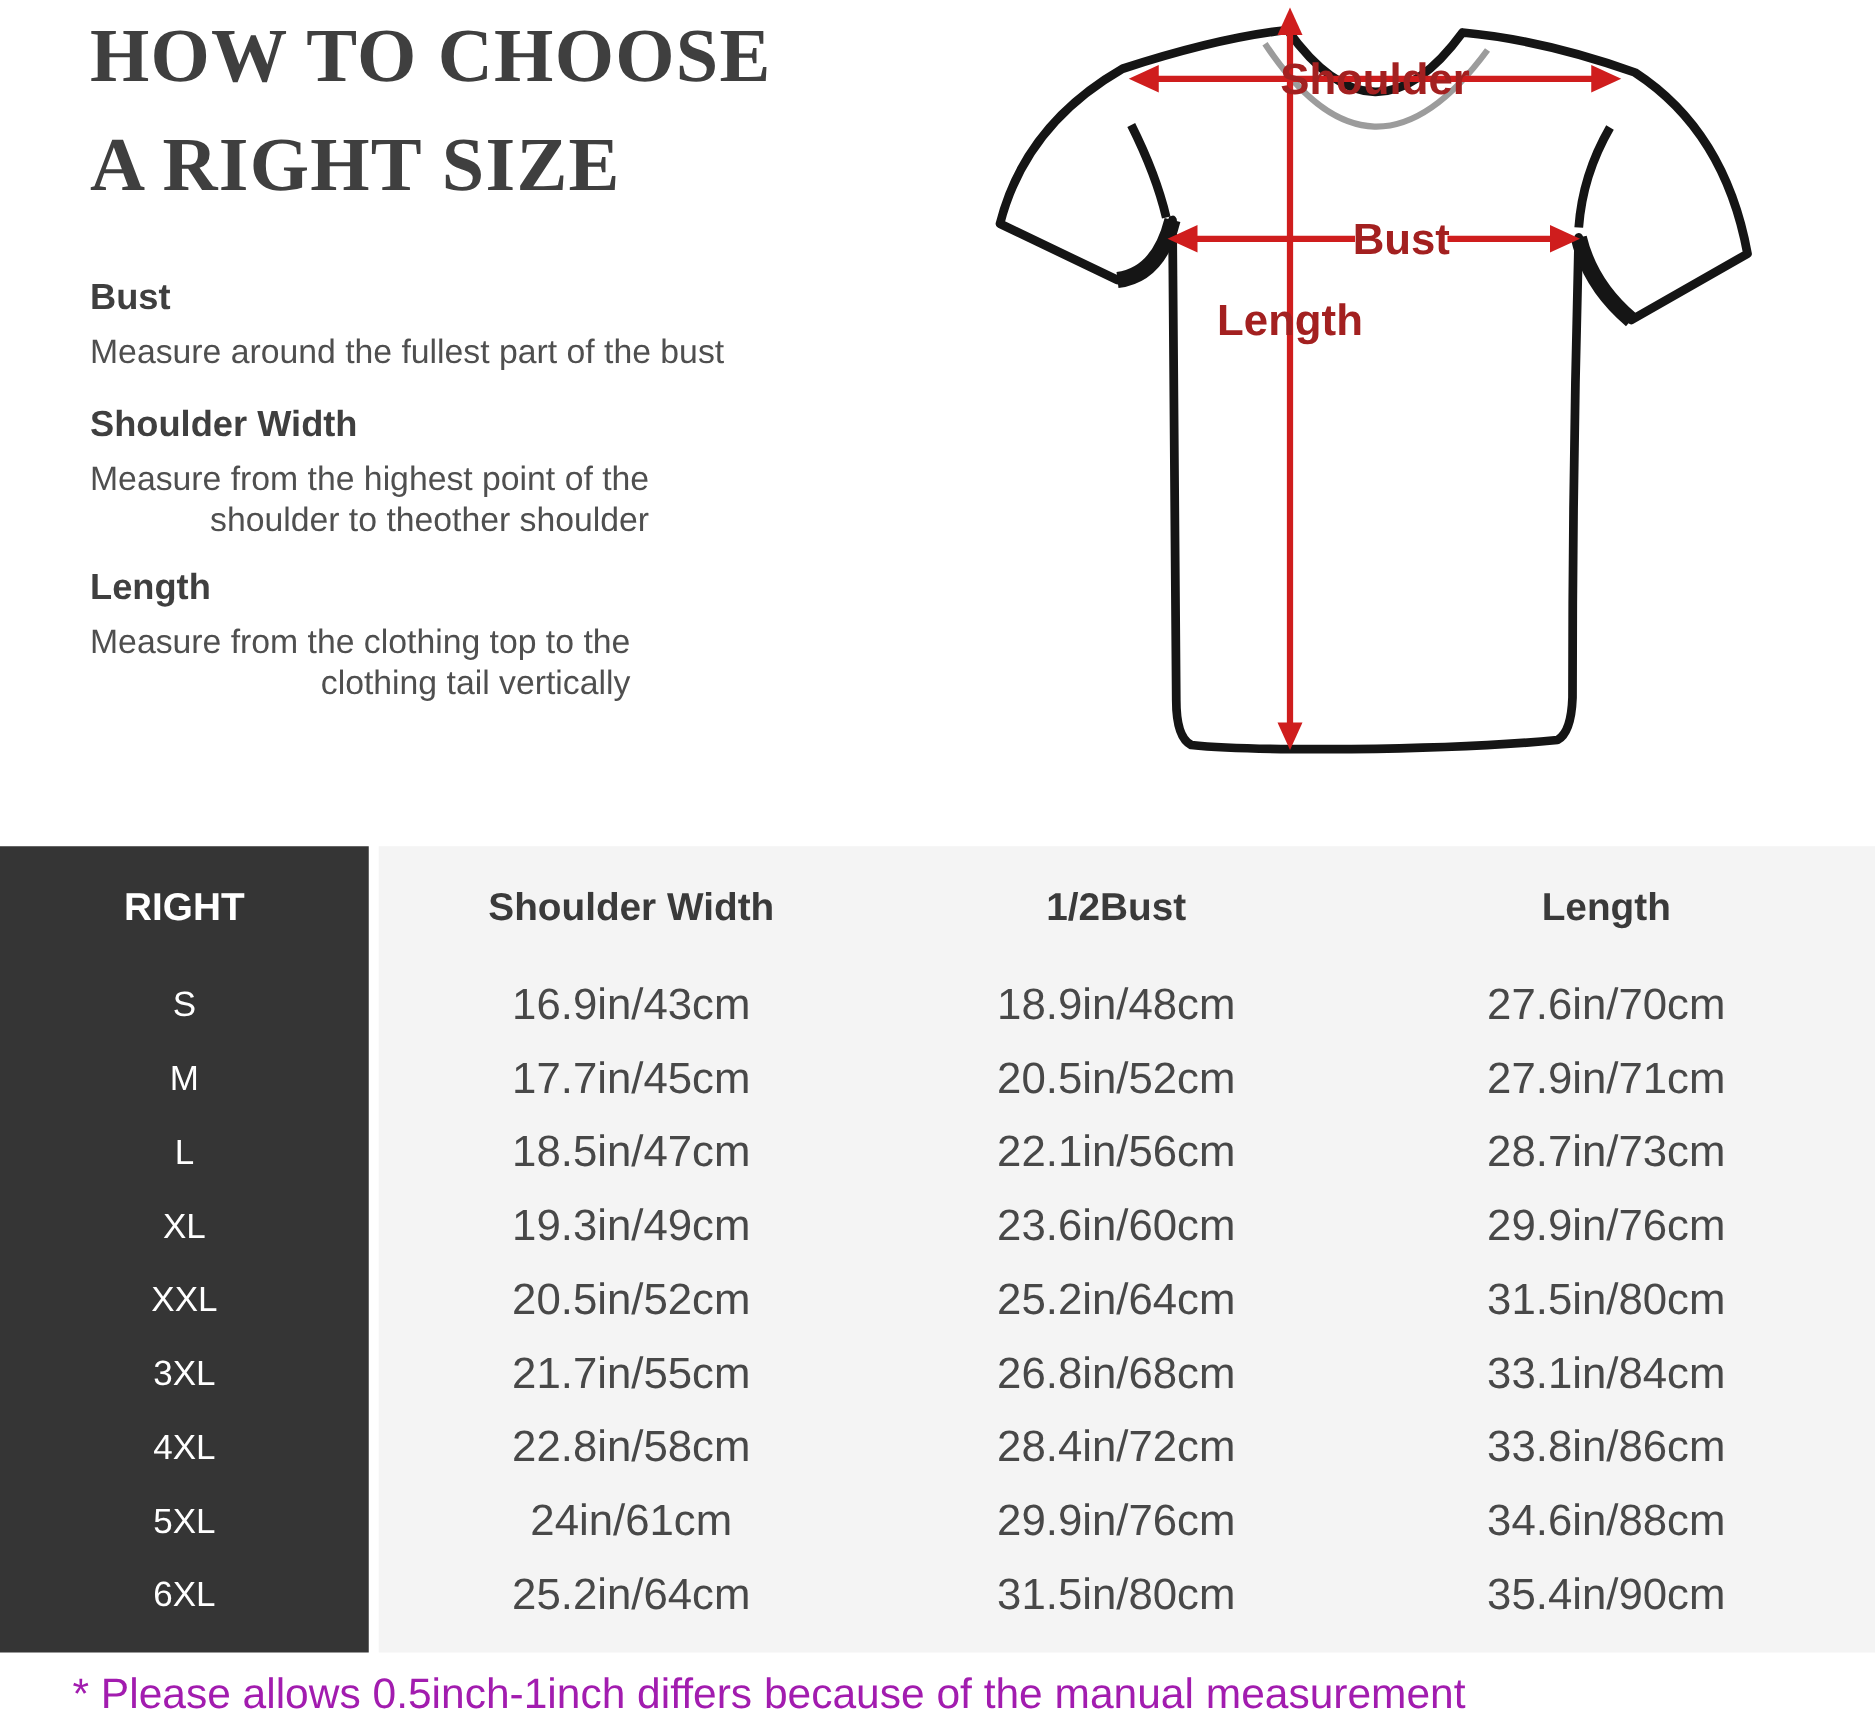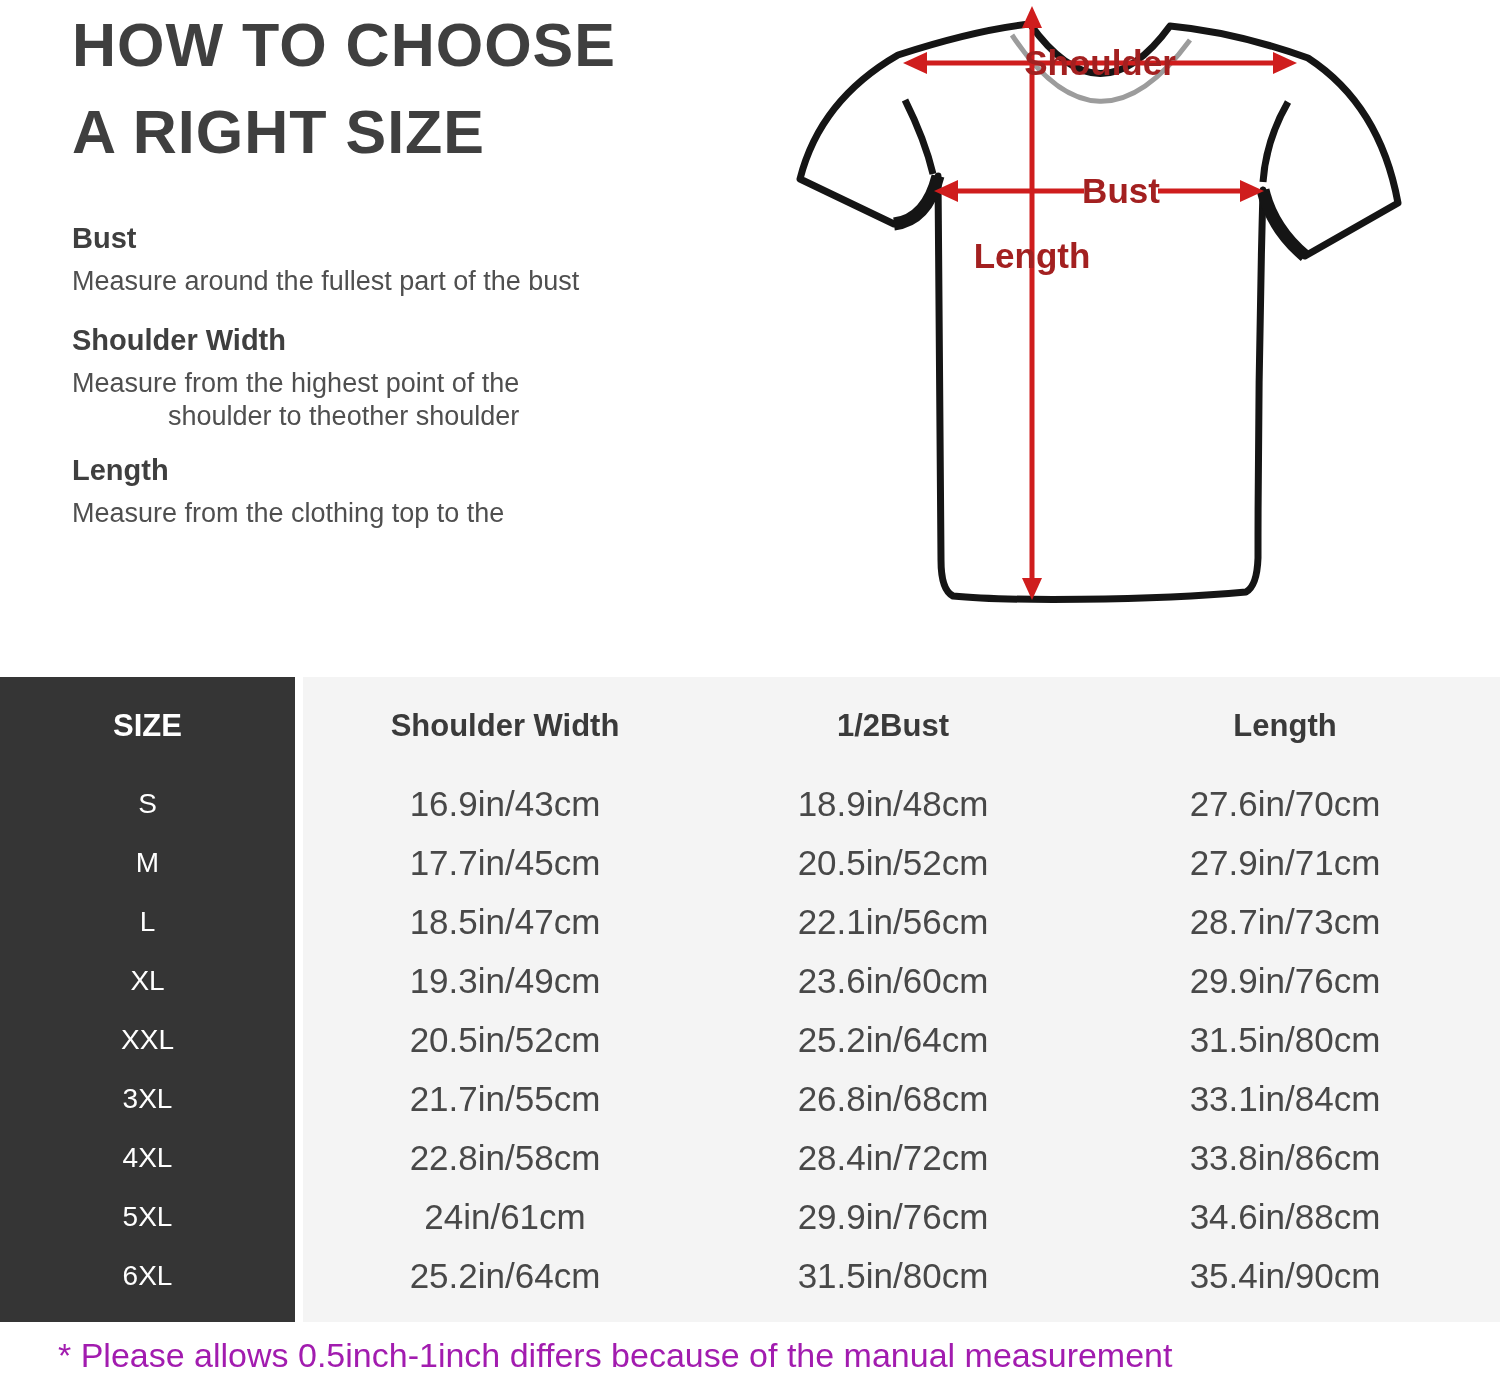--- a/index.html
+++ b/index.html
@@ -3,21 +3,21 @@
 <meta charset="utf-8">
 <style>
   html,body{margin:0;padding:0;}
   body{
     width:1500px;height:1381px;position:relative;background:#ffffff;
     font-family:"Liberation Sans","DejaVu Sans",sans-serif;overflow:hidden;
   }
   
   .main-title{
     position:absolute;left:72px;top:2px;
-    font-size:61px;font-weight:bold;color:#3f3f3f;line-height:87px;letter-spacing:1px;
+    font-size:61px;font-weight:bold;color:#3f3f3f;line-height:87px;letter-spacing:1px;font-family:Liberation Serif, serif;
   }
   .section{position:absolute;left:72px;}
   .section h3{margin:0 0 10px 0;font-size:29px;font-weight:bold;color:#3f3f3f;}
   .section p{margin:0;font-size:27px;color:#4f4f4f;line-height:33px;text-align:right;}
   #sec-bust{top:222px;}
   #sec-shoulder{top:324px;}
   #sec-length{top:454px;}
   
   #shirt-svg{position:absolute;left:770px;top:0;width:670px;height:620px;}
   .red-label{font-size:35px;font-weight:bold;fill:#a32020;}
@@ -56,20 +56,21 @@
 
 <div class="section" id="sec-shoulder">
   <h3>Shoulder Width</h3>
   <p>Measure from the highest point of the</p>
   <p>shoulder to theother shoulder</p>
 </div>
 
 <div class="section" id="sec-length">
   <h3>Length</h3>
   <p>Measure from the clothing top to the</p>
+  <p>clothing tail vertically</p>
 </div>
 
 <svg id="shirt-svg" viewBox="770 0 670 620">
 
   <path d="M 898 55
            Q 975 30 1030 24
            Q 1100 122 1170 26
            Q 1235 32 1308 58
            Q 1380 105 1398 203
            L 1305 256
@@ -112,21 +113,21 @@
   <text class="red-label" x="1100" y="75" text-anchor="middle">Shoulder</text>
   <text class="red-label" x="1121" y="203" text-anchor="middle">Bust</text>
   <text class="red-label" x="1032" y="268" text-anchor="middle">Length</text>
 </svg>
 
 <div class="size-table">
   <div class="dark-col"></div>
   <div class="light-area"></div>
 
   <div class="t-header">
-    <div class="cell size-h col0">SIZE</div>
+    <div class="cell size-h col0">RIGHT</div>
     <div class="cell col1">Shoulder Width</div>
     <div class="cell col2">1/2Bust</div>
     <div class="cell col3">Length</div>
   </div>
 
   <div class="t-rows">
     <div class="t-row">
       <div class="cell size-c col0">S</div>
       <div class="cell col1">16.9in/43cm</div>
       <div class="cell col2">18.9in/48cm</div>

